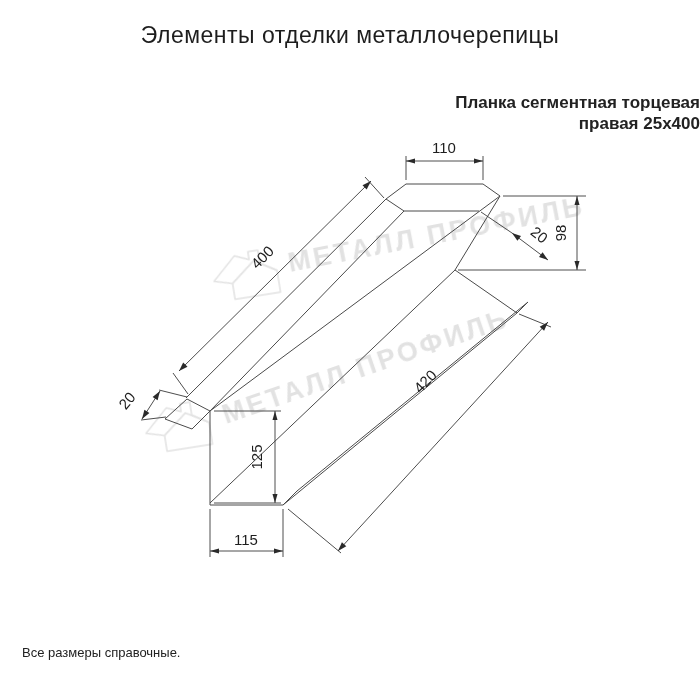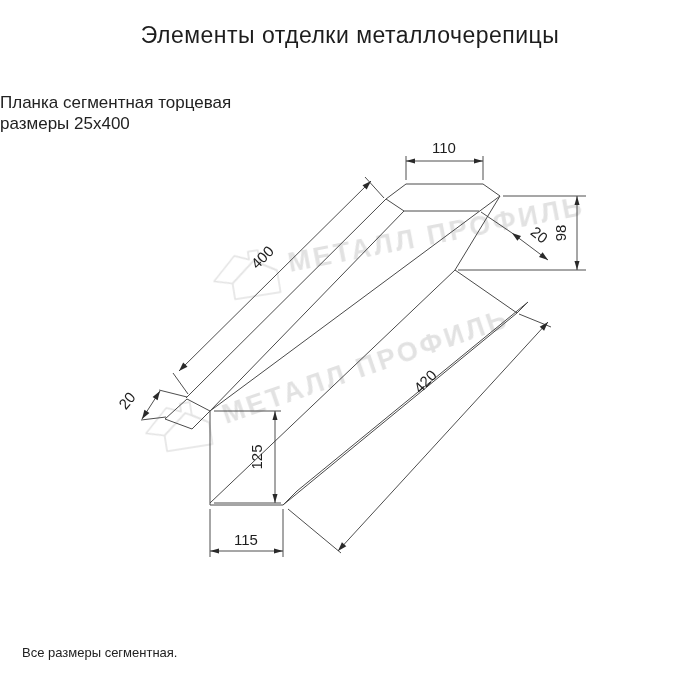--- a/index.html
+++ b/index.html
@@ -1,42 +1,42 @@
 <!DOCTYPE html>
 <html><head>
 <meta charset="utf-8">
 <style>
   html,body{margin:0;padding:0;background:#fff;}
   .sheet{position:relative;width:700px;height:689px;background:#ffffff;overflow:hidden;
          font-family:"Liberation Sans",sans-serif;}
   .page-title{position:absolute;top:22px;left:0;width:100%;text-align:center;
       font-size:23px;color:#1d1d1d;letter-spacing:.5px;}
-  .subtitle{position:absolute;top:92px;left:0;width:100%;text-align:left;
-      font-size:17px;line-height:21px;color:#222;}
+  .subtitle{position:absolute;top:92px;left:0;width:100%;text-align:right;
+      font-size:17px;line-height:21px;color:#222;font-weight:bold;}
   .footer{position:absolute;left:22px;top:644px;font-size:13px;line-height:17px;color:#222;}
   svg{position:absolute;top:0;left:0;}
   .part{stroke:#4a4a4a;stroke-width:1;fill:none;stroke-linejoin:round;}
   .dim{stroke:#3a3a3a;stroke-width:0.9;fill:none;}
   .arr{fill:#2a2a2a;stroke:none;}
   .dimtxt{font-family:"Liberation Sans",sans-serif;font-size:15px;fill:#1e1e1e;text-anchor:middle;}
   .wm{opacity:.42;}
   .wmtxt{font-family:"Liberation Sans",sans-serif;font-weight:bold;font-size:27px;
          letter-spacing:3px;fill:#b9b9b9;}
   .wmlogo{stroke:#bdbdbd;stroke-width:1.6;fill:none;stroke-linejoin:round;}
 </style>
 </head>
 <body>
 
 <div class="sheet">
 
   <div class="page-title">Элементы отделки металлочерепицы</div>
 
   <div class="subtitle">
     <div>Планка сегментная торцевая</div>
-    <div>размеры 25x400</div>
+    <div>правая 25x400</div>
   </div>
 
   <svg width="700" height="700" viewBox="0 0 700 700">
 
     <g class="wm">
       <g class="wmlogo" transform="translate(208,256) rotate(-9)">
         <path d="M2,26 L26,4 L40,10 L40,2 L50,2 L50,15 L66,25 L66,47 L20,47 L20,31 Z"></path>
         <path d="M20,31 L44,12 L66,25"></path>
       </g>
       <text class="wmtxt" transform="translate(290,272) rotate(-11)">МЕТАЛЛ ПРОФИЛЬ</text>
@@ -115,16 +115,16 @@
         <path class="dim" d="M210,509 L210,557 M283,509 L283,557 M210,551 L283,551"></path>
         <polygon class="arr" points="210,551 219,548.5 219,553.5"></polygon>
         <polygon class="arr" points="283,551 274,548.5 274,553.5"></polygon>
         <text class="dimtxt" x="246" y="545">115</text>
       </g>
 
     </g>
   </svg>
 
   <div class="footer">
-    <div>Все размеры сегментная.</div>
+    <div>Все размеры справочные.</div>
   </div>
 
 </div>
 
 </body></html>

